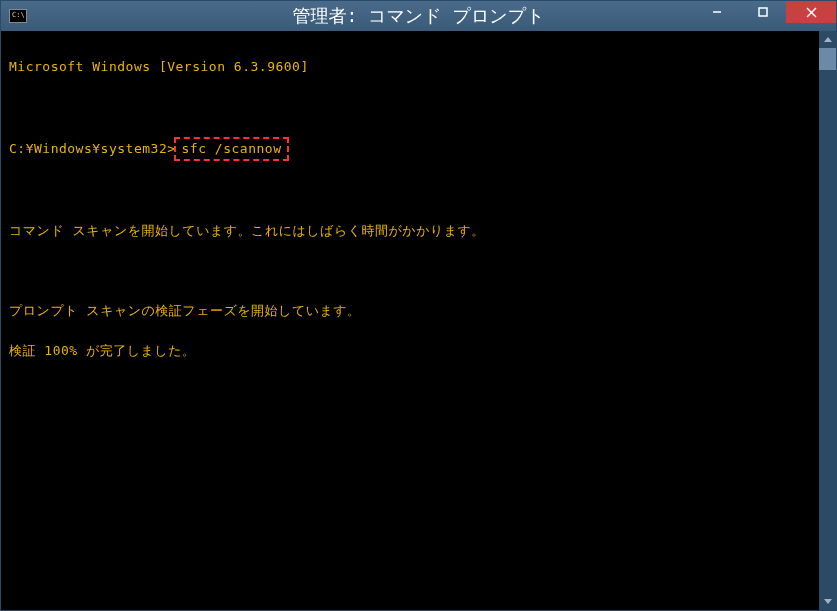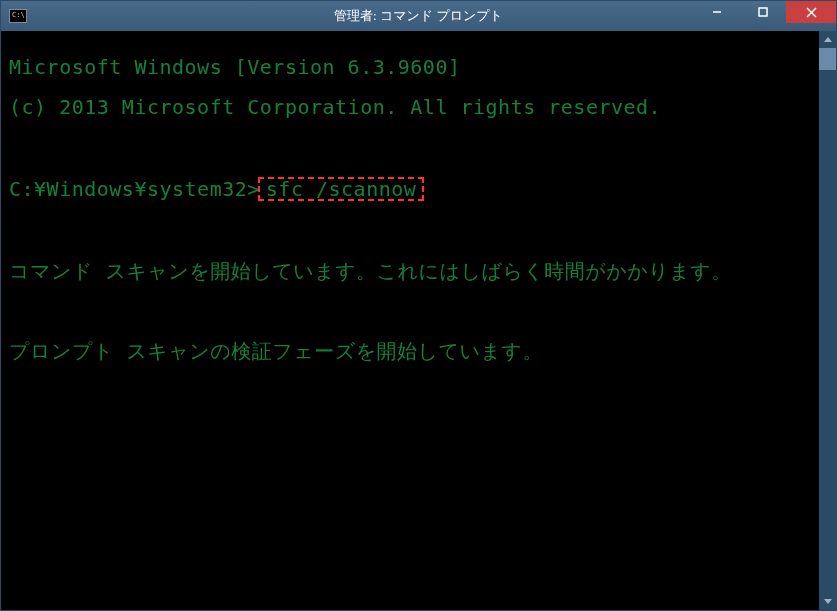--- a/index.html
+++ b/index.html
@@ -33,22 +33,22 @@
     color: #ccc;
     font-size: 7px;
     line-height: 7px;
     font-family: monospace;
   }
   .title-text {
     position: absolute;
     left: 50%;
     transform: translateX(-50%);
     color: #fff;
-    font-size: 13px;
-    font-family: Liberation Serif, serif;
+    font-size: 18px;
+    font-family: Liberation Mono, monospace;
   }
   .window-controls {
     position: absolute;
     right: 0;
     top: 0;
     display: flex;
     height: 22px;
   }
   .win-btn {
     width: 46px;
@@ -65,22 +65,22 @@
   }
   .win-btn.min, .win-btn.max {
     background: transparent;
   }
   .win-btn svg { display: block; }
   .terminal-area {
     background: #000;
     height: calc(100% - 30px);
     position: relative;
     padding: 6px 8px;
-    color: #15803d;
-    font-size: 20px;
+    color: #eab308;
+    font-size: 13px;
     line-height: 20px;
     letter-spacing: 0.5px;
     white-space: pre;
   }
   .scrollbar {
     position: absolute;
     right: 0;
     top: 0;
     bottom: 0;
     width: 17px;
@@ -142,27 +142,27 @@
       <svg width="11" height="11" viewBox="0 0 11 11">
         <line x1="1" y1="1" x2="10" y2="10" stroke="#fff" stroke-width="1.5"></line>
         <line x1="10" y1="1" x2="1" y2="10" stroke="#fff" stroke-width="1.5"></line>
       </svg>
     </div>
   </div>
 </div>
 
 <div class="terminal-area">
 <span class="line">Microsoft Windows [Version 6.3.9600]</span>
-<span class="line">(c) 2013 Microsoft Corporation. All rights reserved.</span>
 <span class="line"> </span>
 <span class="line"><span>C:¥Windows¥system32&gt;</span><span class="highlight-box"><span>sfc /scannow</span></span></span>
 <span class="line"> </span>
 <span class="line">コマンド スキャンを開始しています。これにはしばらく時間がかかります。</span>
 <span class="line"> </span>
 <span class="line">プロンプト スキャンの検証フェーズを開始しています。</span>
+<span class="line">検証 100% が完了しました。</span>
 
   <div class="scrollbar">
     <div class="scroll-arrow">
       <svg width="8" height="5" viewBox="0 0 8 5">
         <path d="M0 5 L4 0 L8 5 Z" fill="#a0b4c8"></path>
       </svg>
     </div>
     <div class="scroll-track">
       <div class="scroll-thumb"></div>
     </div>

